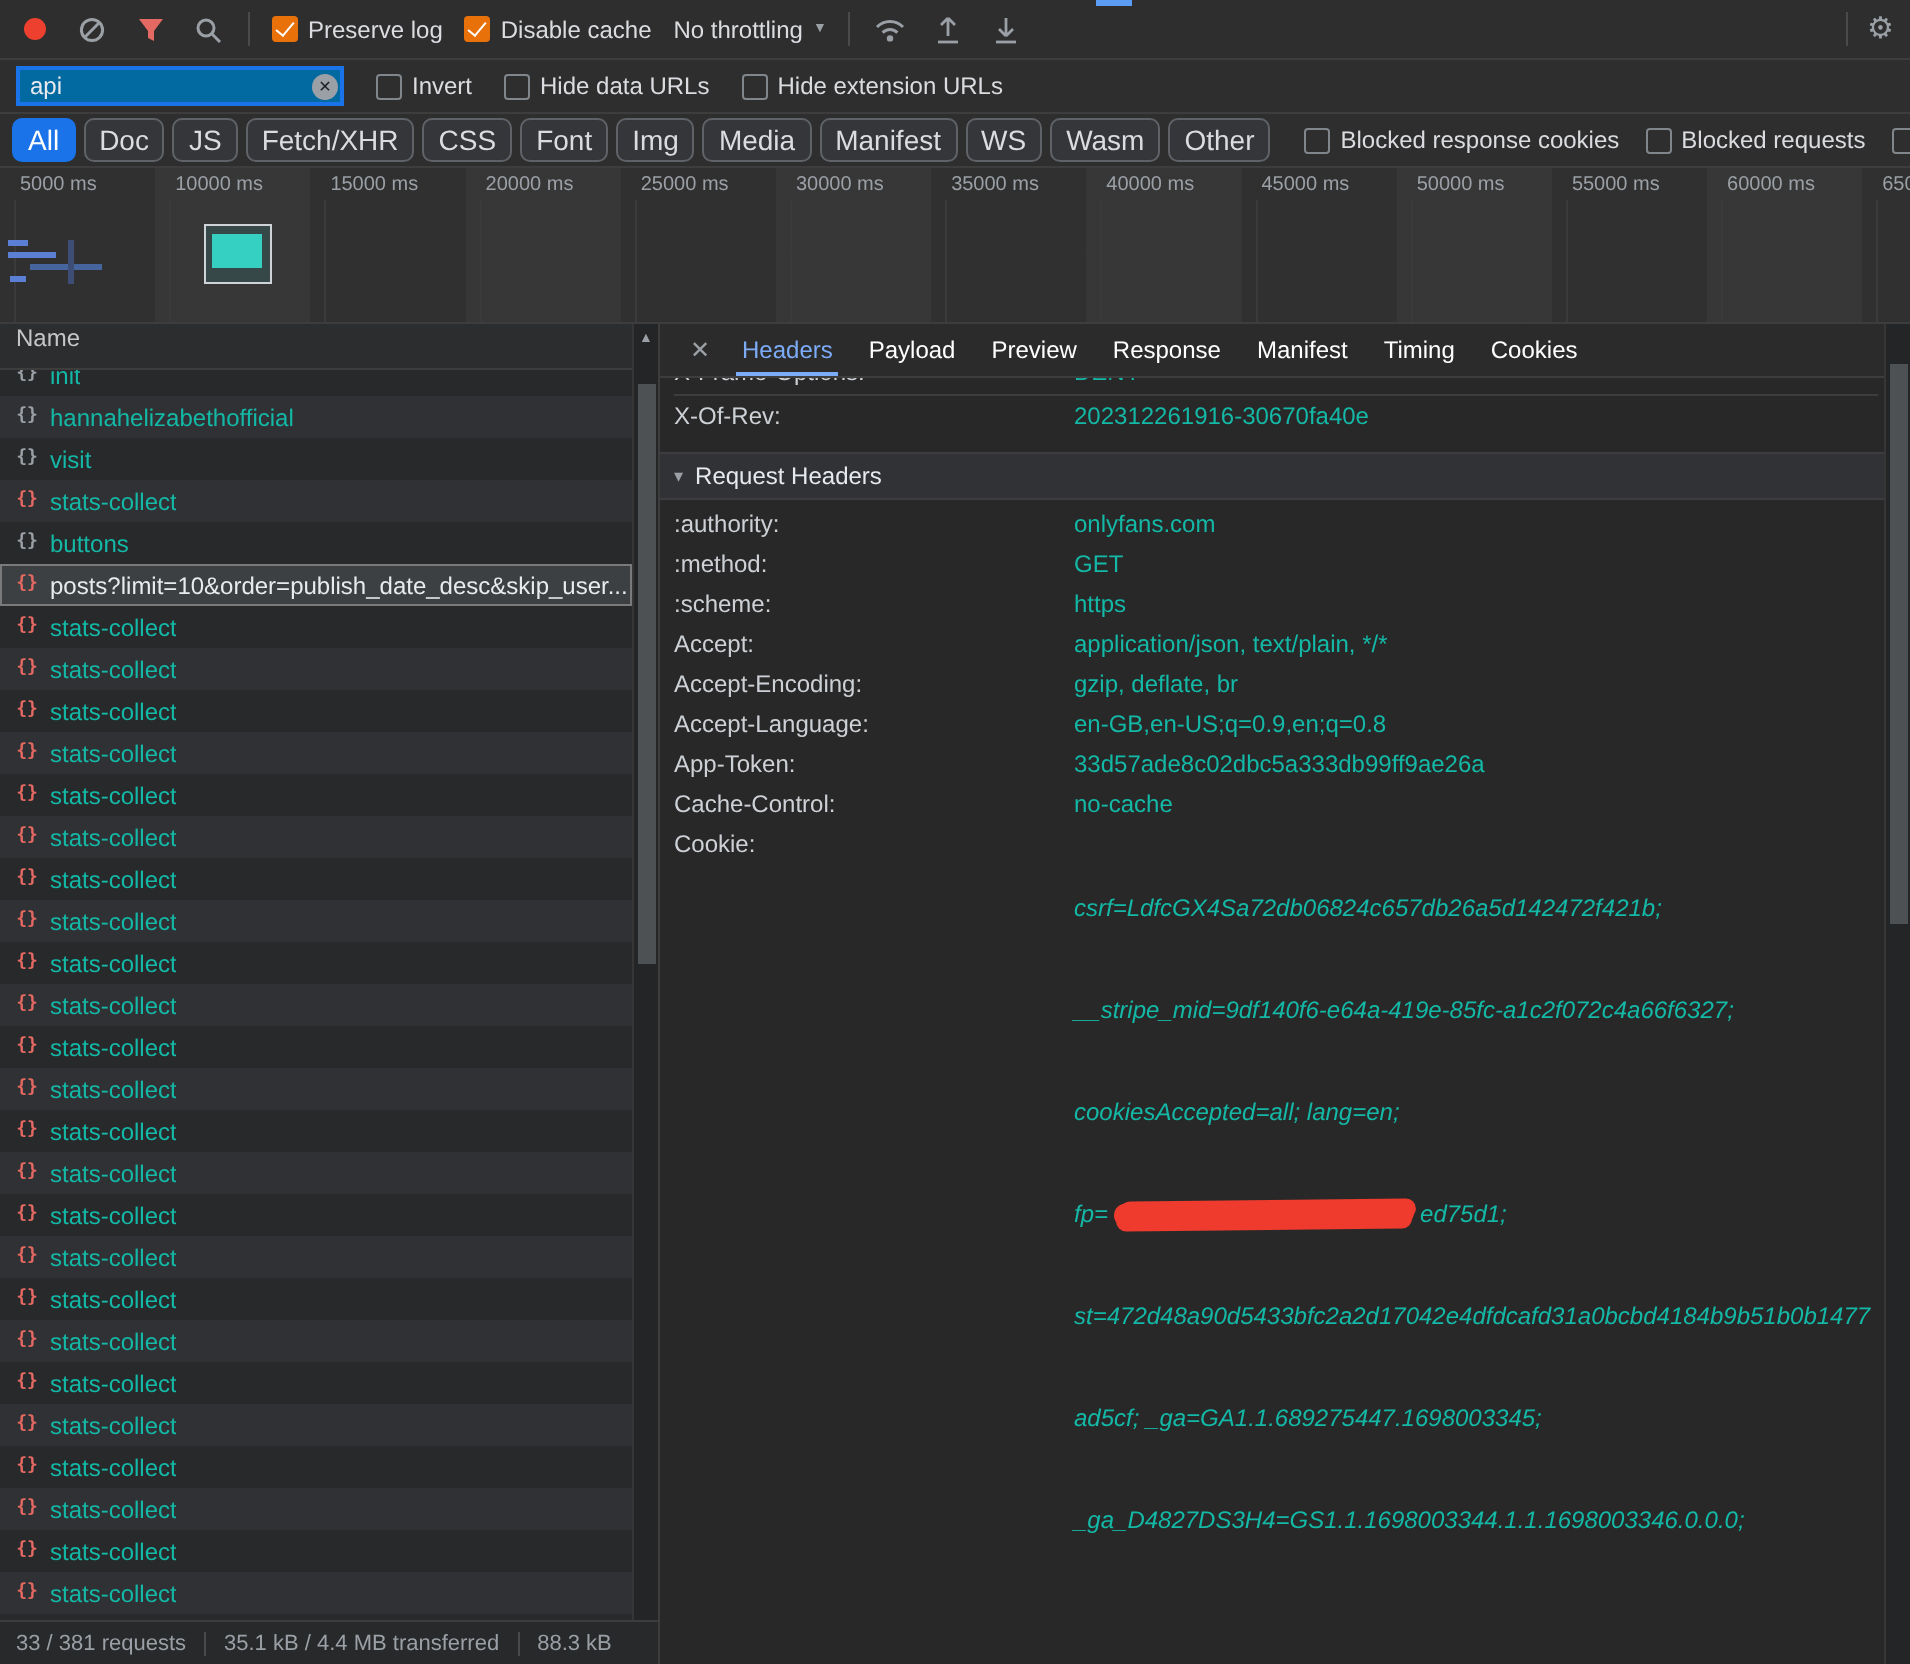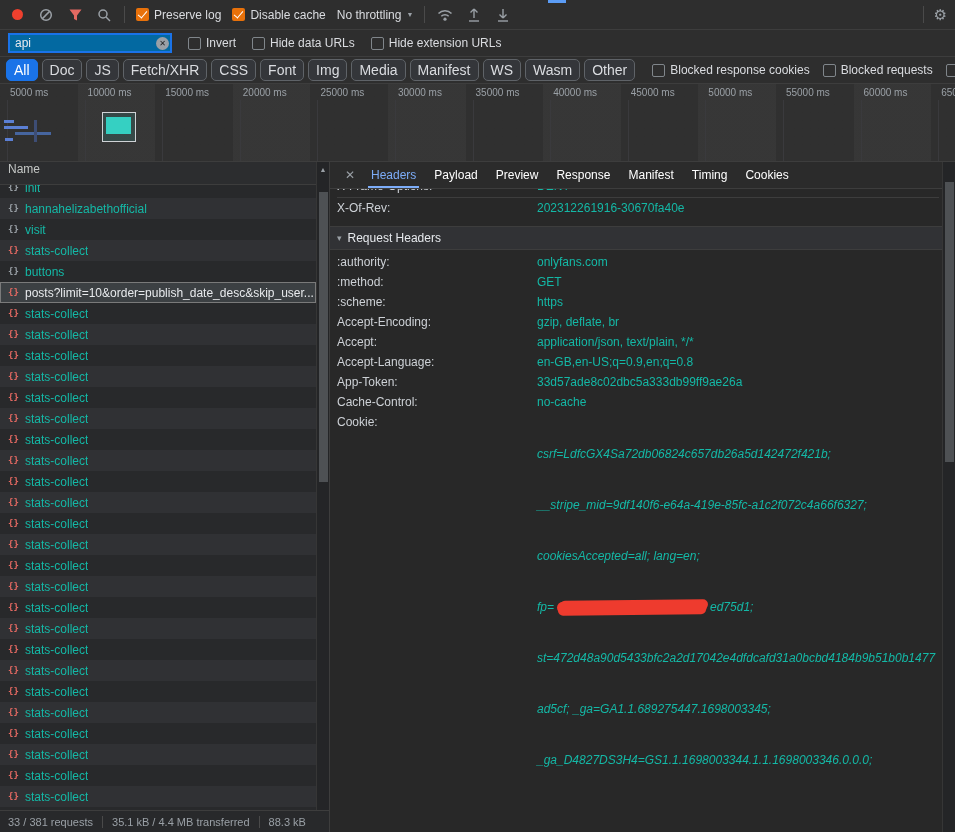--- a/index.html
+++ b/index.html
@@ -505,27 +505,27 @@
               <span class="hdr-value">GET</span>
             </div>
 
 
             <div class="hdr-row">
               <span class="hdr-name">:scheme:</span>
               <span class="hdr-value">https</span>
             </div>
 
             <div class="hdr-row">
+              <span class="hdr-name">Accept:</span>
+              <span class="hdr-value">application/json, text/plain, */*</span>
+            </div>
+
+            <div class="hdr-row">
               <span class="hdr-name">Accept-Encoding:</span>
               <span class="hdr-value">gzip, deflate, br</span>
-            </div>
-
-            <div class="hdr-row">
-              <span class="hdr-name">Accept:</span>
-              <span class="hdr-value">application/json, text/plain, */*</span>
             </div>
 
             <div class="hdr-row">
               <span class="hdr-name">Accept-Language:</span>
               <span class="hdr-value">en-GB,en-US;q=0.9,en;q=0.8</span>
             </div>
 
             <div class="hdr-row">
               <span class="hdr-name">App-Token:</span>
               <span class="hdr-value">33d57ade8c02dbc5a333db99ff9ae26a</span>

